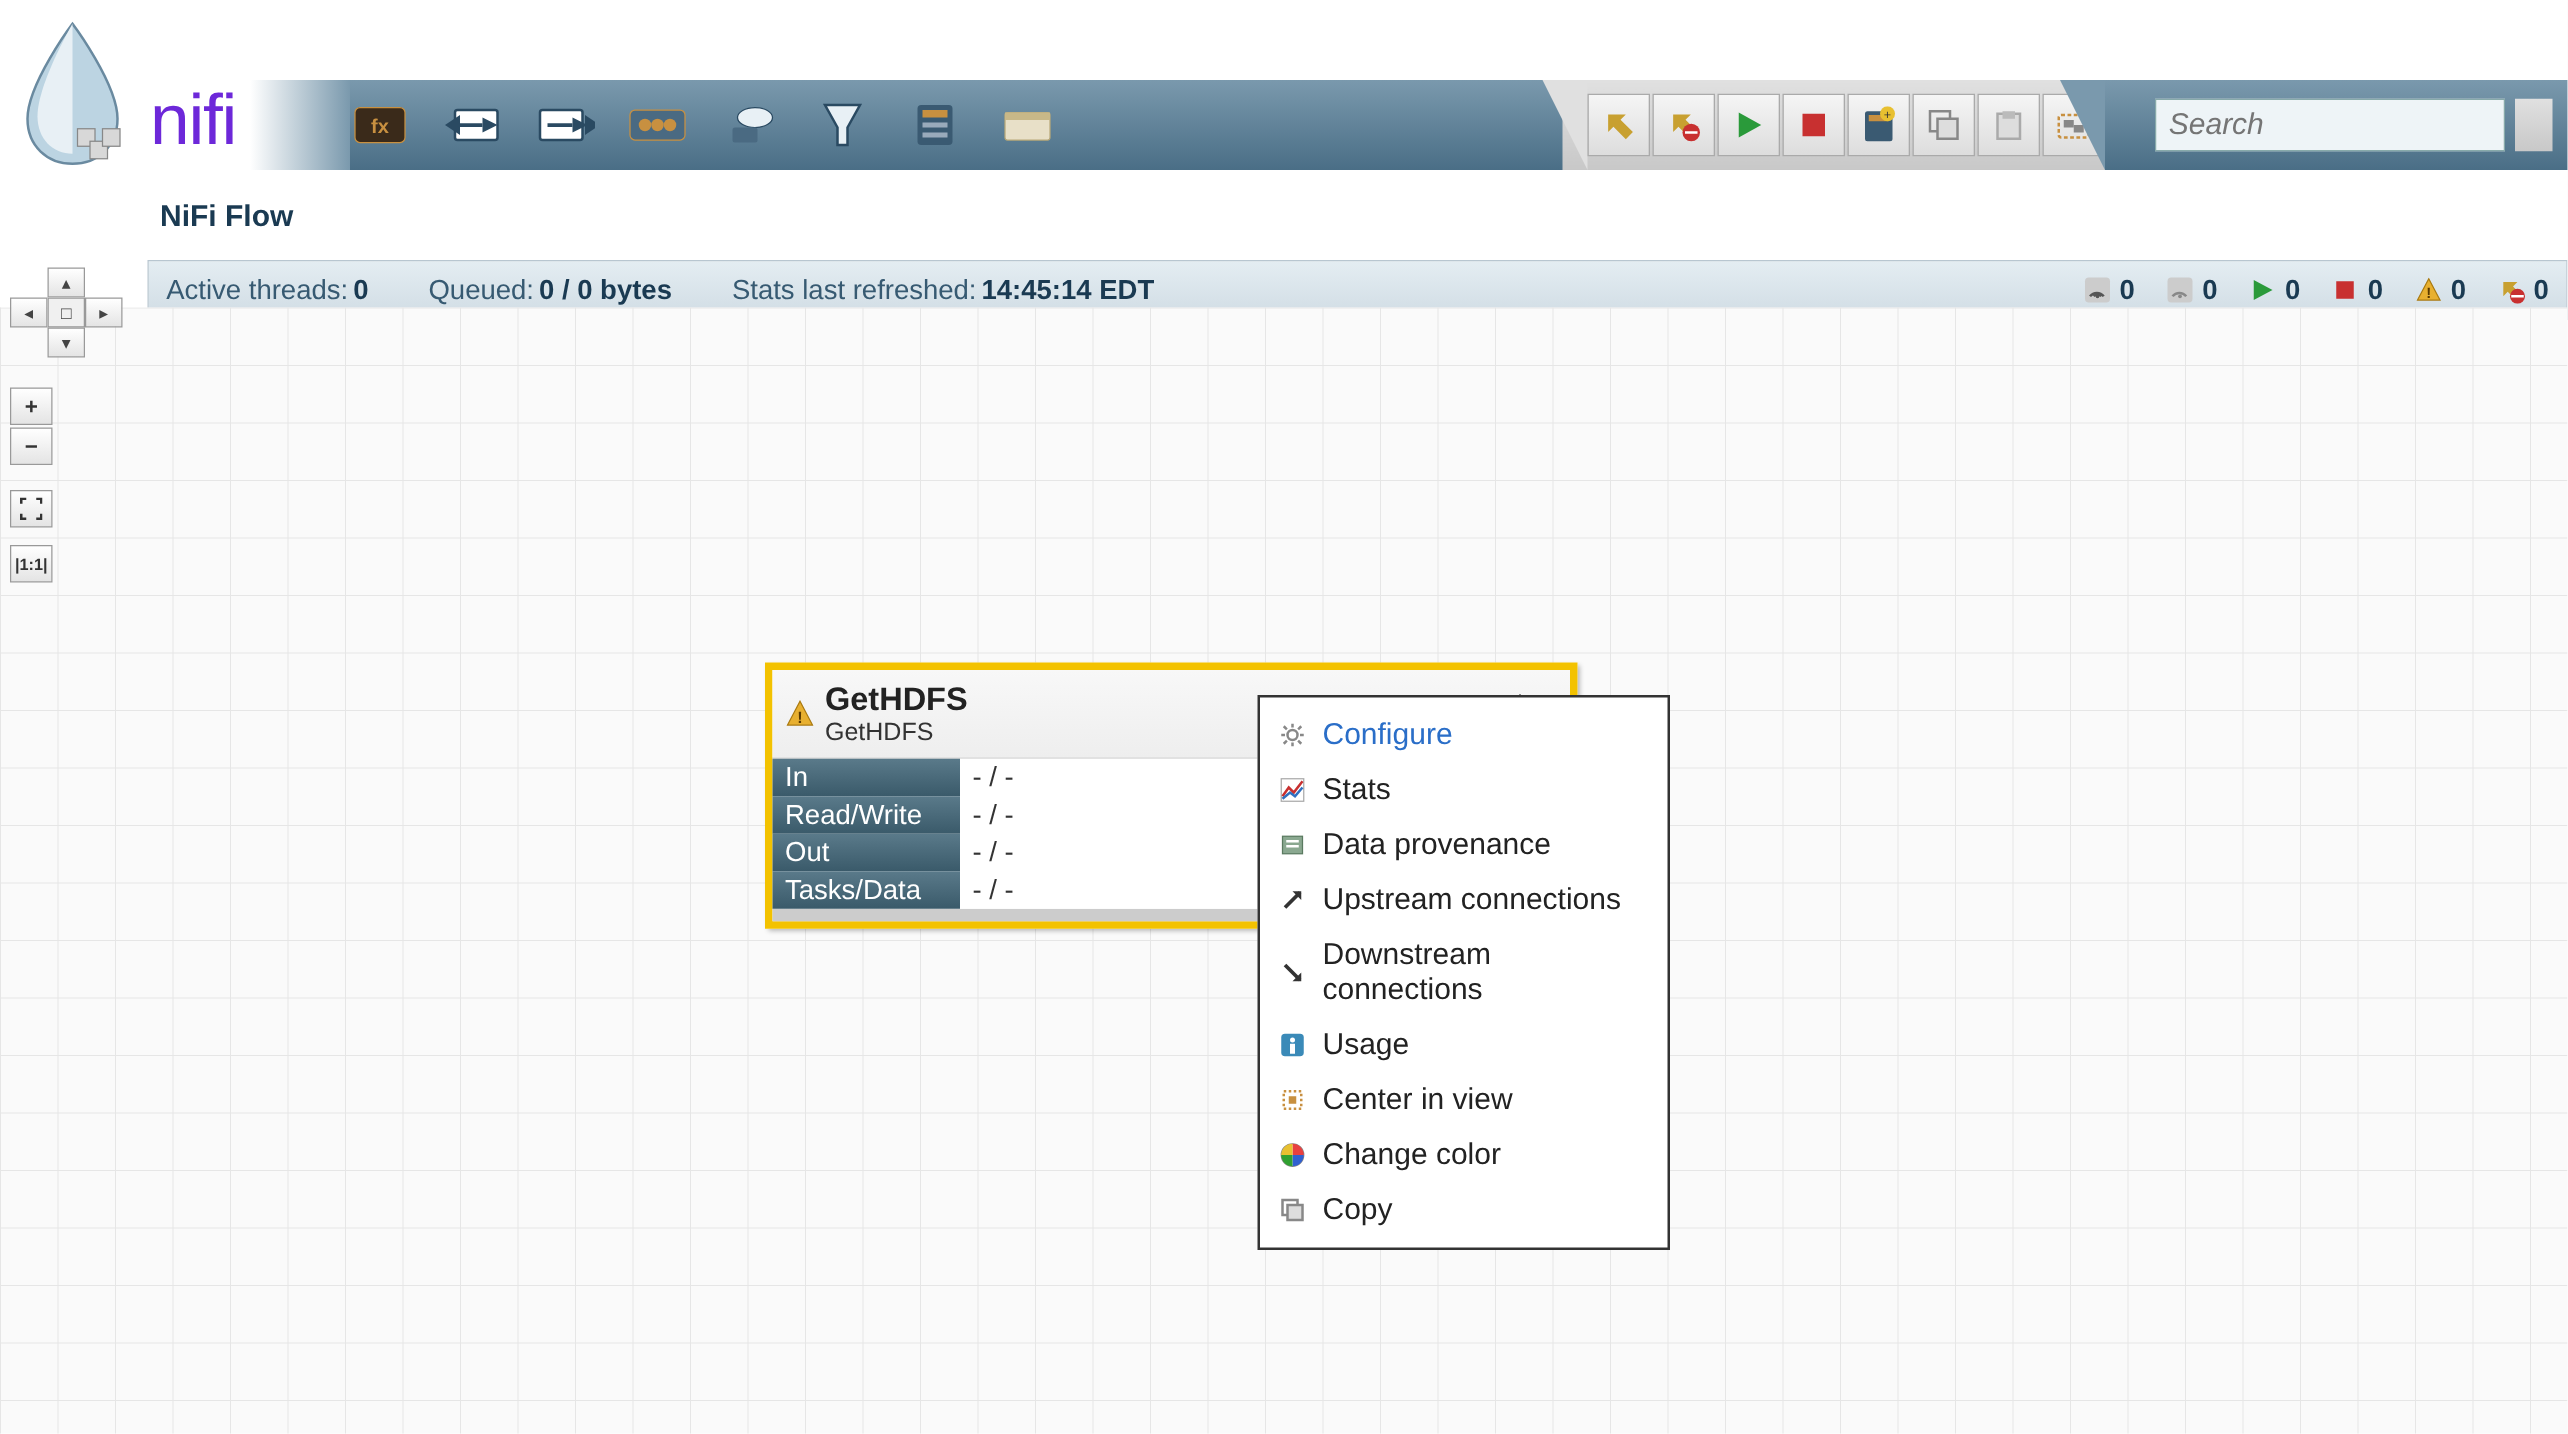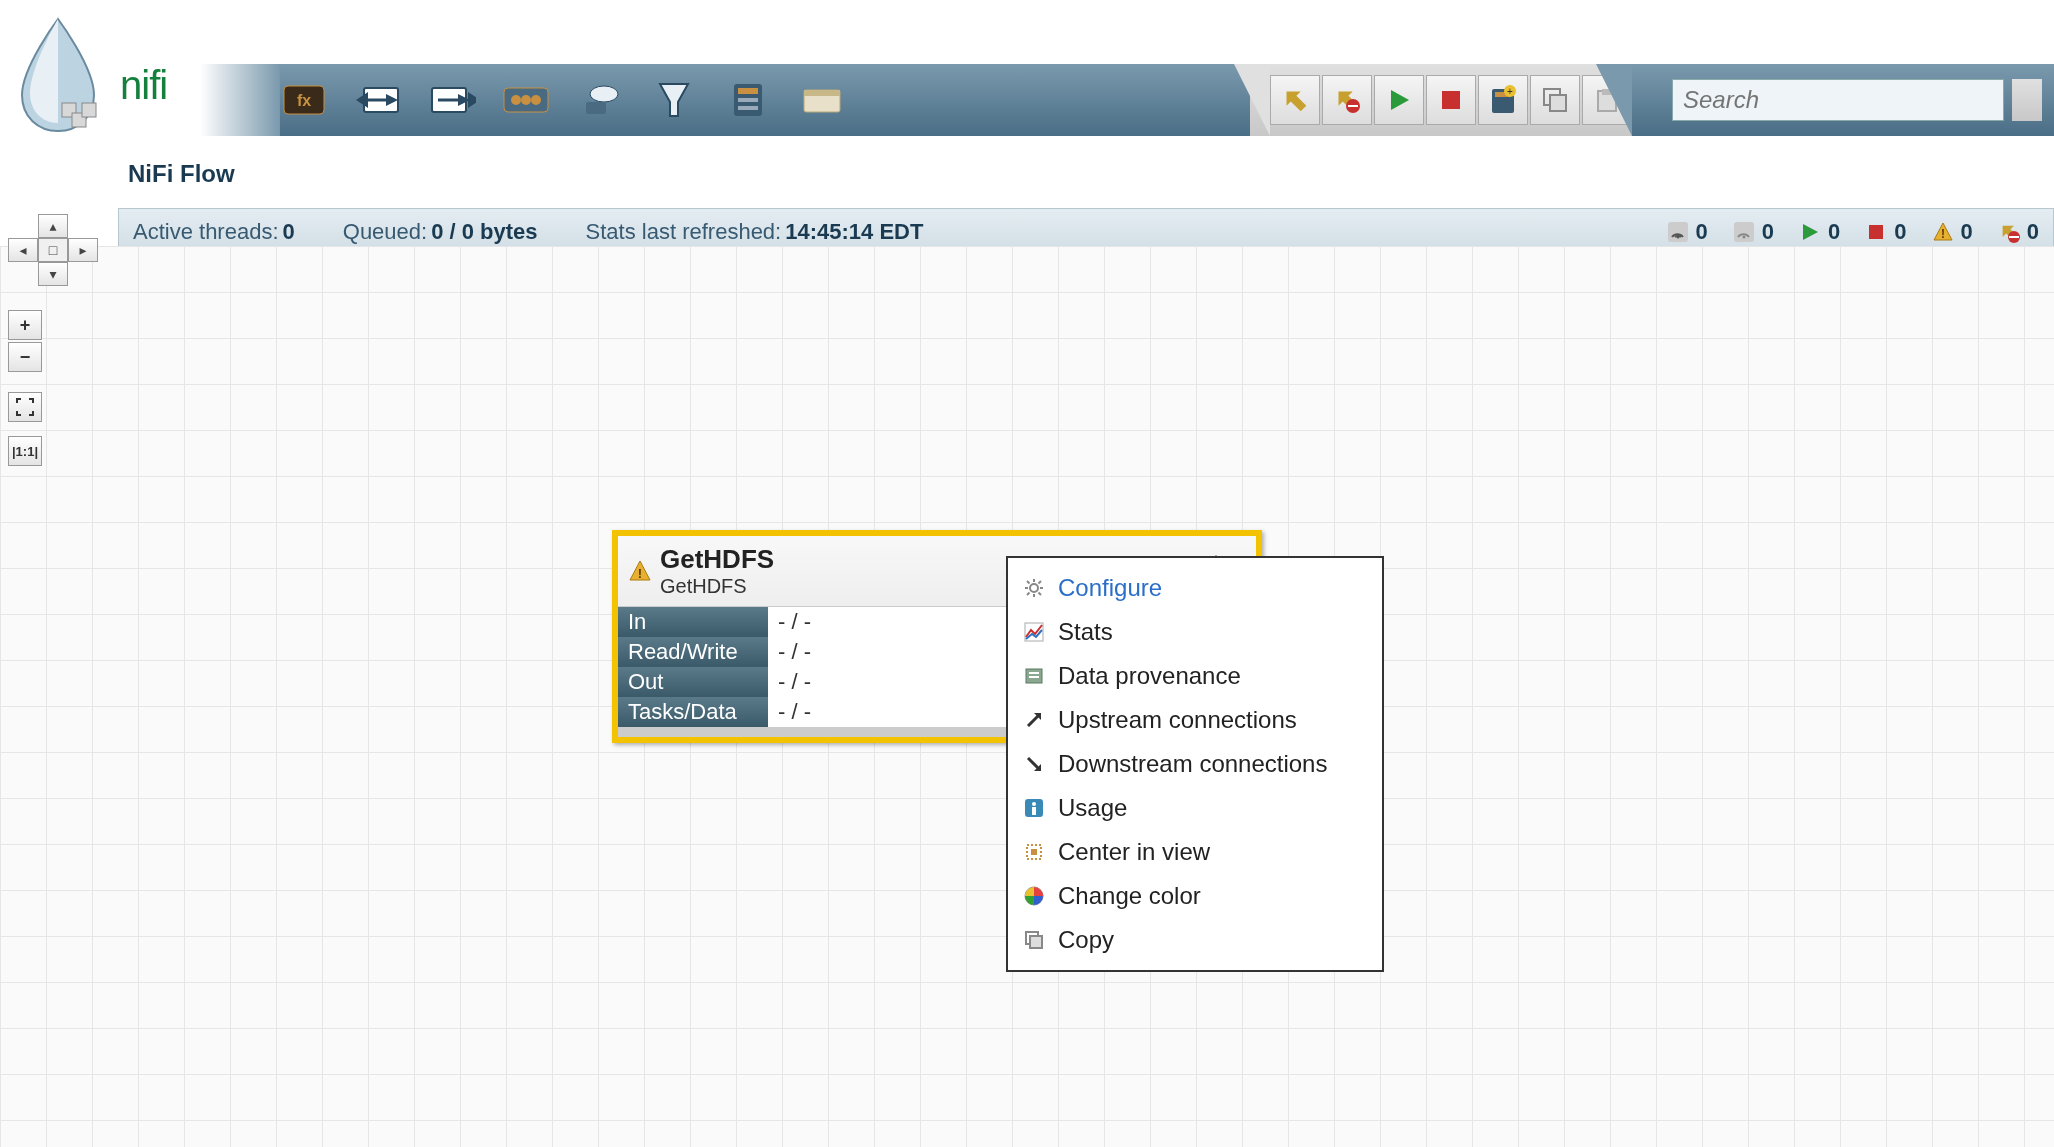--- a/index.html
+++ b/index.html
@@ -24,23 +24,23 @@
   align-items: flex-start;
   padding-left: 8px;
 }
 .drop-logo {
   width: 100px;
   height: 120px;
   position: relative;
 }
 .drop-logo svg { position: absolute; top: 0; left: 0; }
 .nifi-text {
-  font-size: 40px;
+  font-size: 57px;
   font-weight: 300;
-  color: #15803d;
+  color: #6d28d9;
   margin-left: 12px;
   margin-top: 50px;
   letter-spacing: -1px;
   font-family: "Helvetica Neue", Arial, sans-serif;
 }
 .flow-name {
   position: absolute;
   left: 128px;
   top: 160px;
   font-size: 24px;
@@ -148,21 +148,21 @@
 }
 .search-wrap::before {
   content: "";
   position: absolute;
   left: -36px;
   top: 0;
   border-right: 36px solid #7a99ad;
   border-bottom: 72px solid transparent;
 }
 .search-input {
-  width: 332px;
+  width: 280px;
   height: 42px;
   border: 1px solid #8aa;
   background: #eef4f7;
   padding: 4px 10px;
   font-size: 24px;
   color: #6b8a9a;
   font-style: italic;
 }
 .search-wrap .tri {
   width: 30px;
@@ -325,21 +325,21 @@
 .processor-foot {
   height: 10px;
   background: #ccc;
 }
 
 
 .ctx-menu {
   position: absolute;
   left: 1006px;
   top: 556px;
-  width: 378px;
+  width: 330px;
   background: #fff;
   border: 2px solid #333;
   z-index: 50;
   padding: 8px 0;
 }
 .ctx-item {
   display: flex;
   align-items: center;
   gap: 12px;
   padding: 8px 14px;

